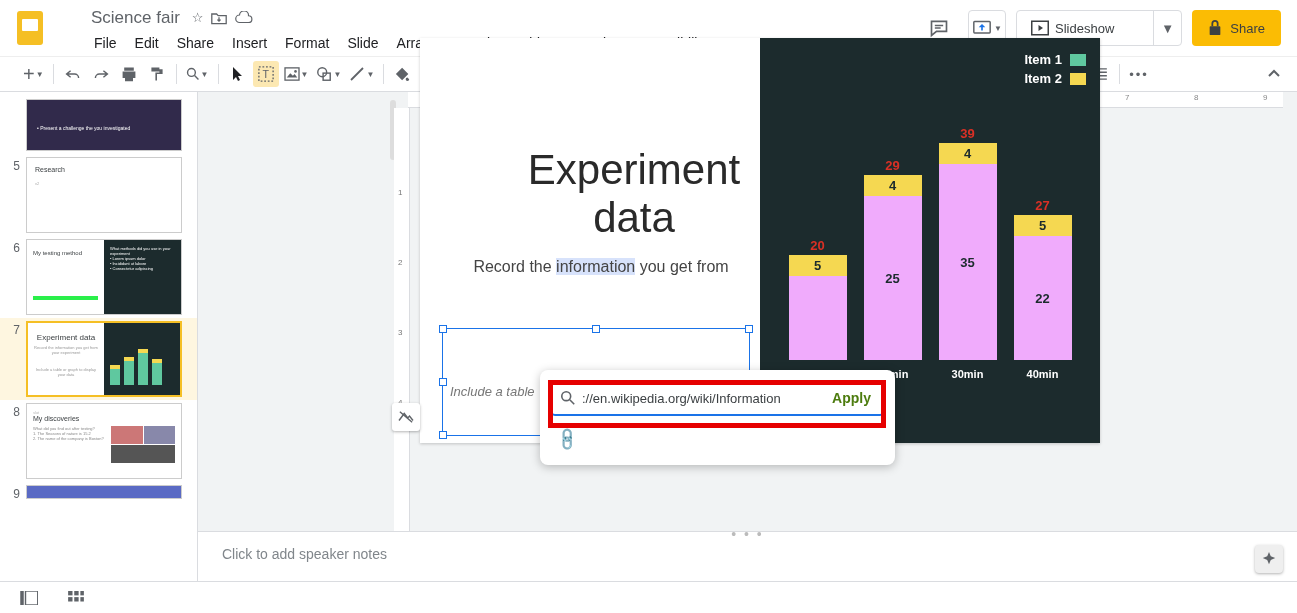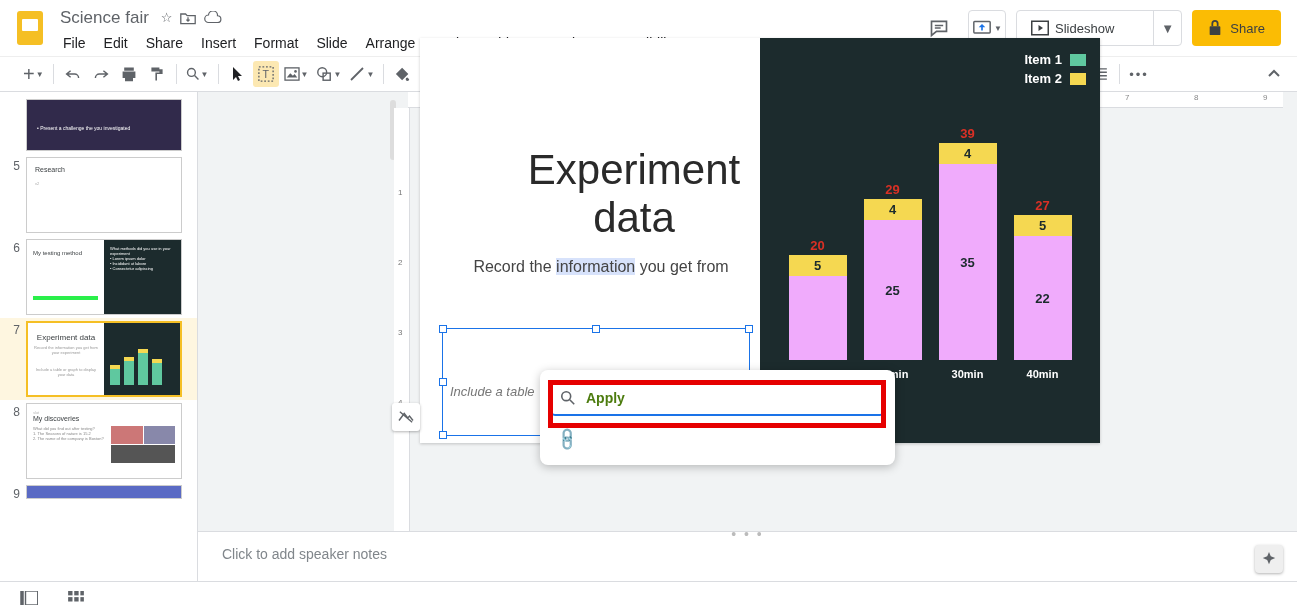--- a/index.html
+++ b/index.html
@@ -1,21 +1,21 @@
 <!DOCTYPE html>
 <html><head>
 <meta charset="utf-8">
 <style>
   * { box-sizing: border-box; margin: 0; padding: 0; }
   body { font-family: Arial, sans-serif; font-size: 13px; color: #3c4043; width: 1297px; height: 613px; overflow: hidden; background: #fff; position: relative; }
   .header { display: flex; align-items: flex-start; padding: 6px 16px 0 10px; height: 56px; }
   .logo { width: 40px; height: 40px; display: flex; align-items: center; justify-content: center; margin-right: 6px; margin-top: 2px; }
   .logo-box { width: 26px; height: 34px; background: #f5bf24; border-radius: 3px; position: relative; }
   .logo-box::after { content:""; position:absolute; left:5px; right:5px; top:8px; height:12px; background:#fff; border-radius:1px; }
-  .title-area { flex: 1; }
+  .title-area { flex: 1; margin-left: 31px; }
   .title-row { display: flex; align-items: center; height: 23px; }
   .doc-title { font-size: 17px; color: #5f6368; padding: 0 4px; }
   .title-icon { color: #5f6368; margin-left: 8px; cursor: pointer; }
   .menu-row { display: flex; align-items: center; gap: 4px; margin-top: 3px; font-size: 14px; color: #202124; }
   .menu-item { padding: 3px 7px; border-radius: 3px; cursor: pointer; }
   .last-edit { color: #5f6368; font-style: italic; text-decoration: underline; margin-left: 16px; font-size: 13px; cursor: pointer; }
   .header-right { display: flex; align-items: center; gap: 10px; padding-top: 4px; }
   .hr-btn { display: flex; align-items: center; justify-content: center; height: 36px; border-radius: 4px; cursor: pointer; }
   .hr-icon { width: 38px; color: #5f6368; }
   .hr-icon-outline { width: 38px; border: 1px solid #dadce0; color: #1a73e8; }
@@ -442,21 +442,21 @@
     <div class="chart">
       <div class="bar-col">
         <div class="bar-top-label">20</div>
         <div class="bar-yellow">5</div>
         <div class="bar-green" style="height:84px;"></div>
         <div class="bar-x">0min</div>
       </div>
       <div class="bar-col">
         <div class="bar-top-label">29</div>
         <div class="bar-yellow">4</div>
-        <div class="bar-green" style="height:140px;display:flex;align-items:center;justify-content:center;">25</div>
+        <div class="bar-green" style="height:164px;display:flex;align-items:center;justify-content:center;">25</div>
         <div class="bar-x">20min</div>
       </div>
       <div class="bar-col">
         <div class="bar-top-label">39</div>
         <div class="bar-yellow">4</div>
         <div class="bar-green" style="height:196px;display:flex;align-items:center;justify-content:center;">35</div>
         <div class="bar-x">30min</div>
       </div>
       <div class="bar-col">
         <div class="bar-top-label">27</div>
@@ -487,20 +487,21 @@
 </div>
 
 <div class="link-popup">
   <div class="link-row1">
     <span class="link-search-ic">
         <svg width="16" height="16" viewBox="0 0 18 18">
           <circle cx="7" cy="7" r="5" fill="none" stroke="#5f6368" stroke-width="1.8"></circle>
           <path stroke="#5f6368" stroke-width="1.8" d="M11 11 l5 5"></path>
         </svg>
       </span>
+    <input class="link-input" value="://en.wikipedia.org/wiki/Information" style="">
     <span class="link-apply">Apply</span>
   </div>
   <div class="link-row2">
     <span class="link-ic">🔗</span>
   </div>
 </div>
 <div class="link-highlight"></div>
 
 <div class="speaker-notes">
   <div class="drag-handle">• • •</div>

